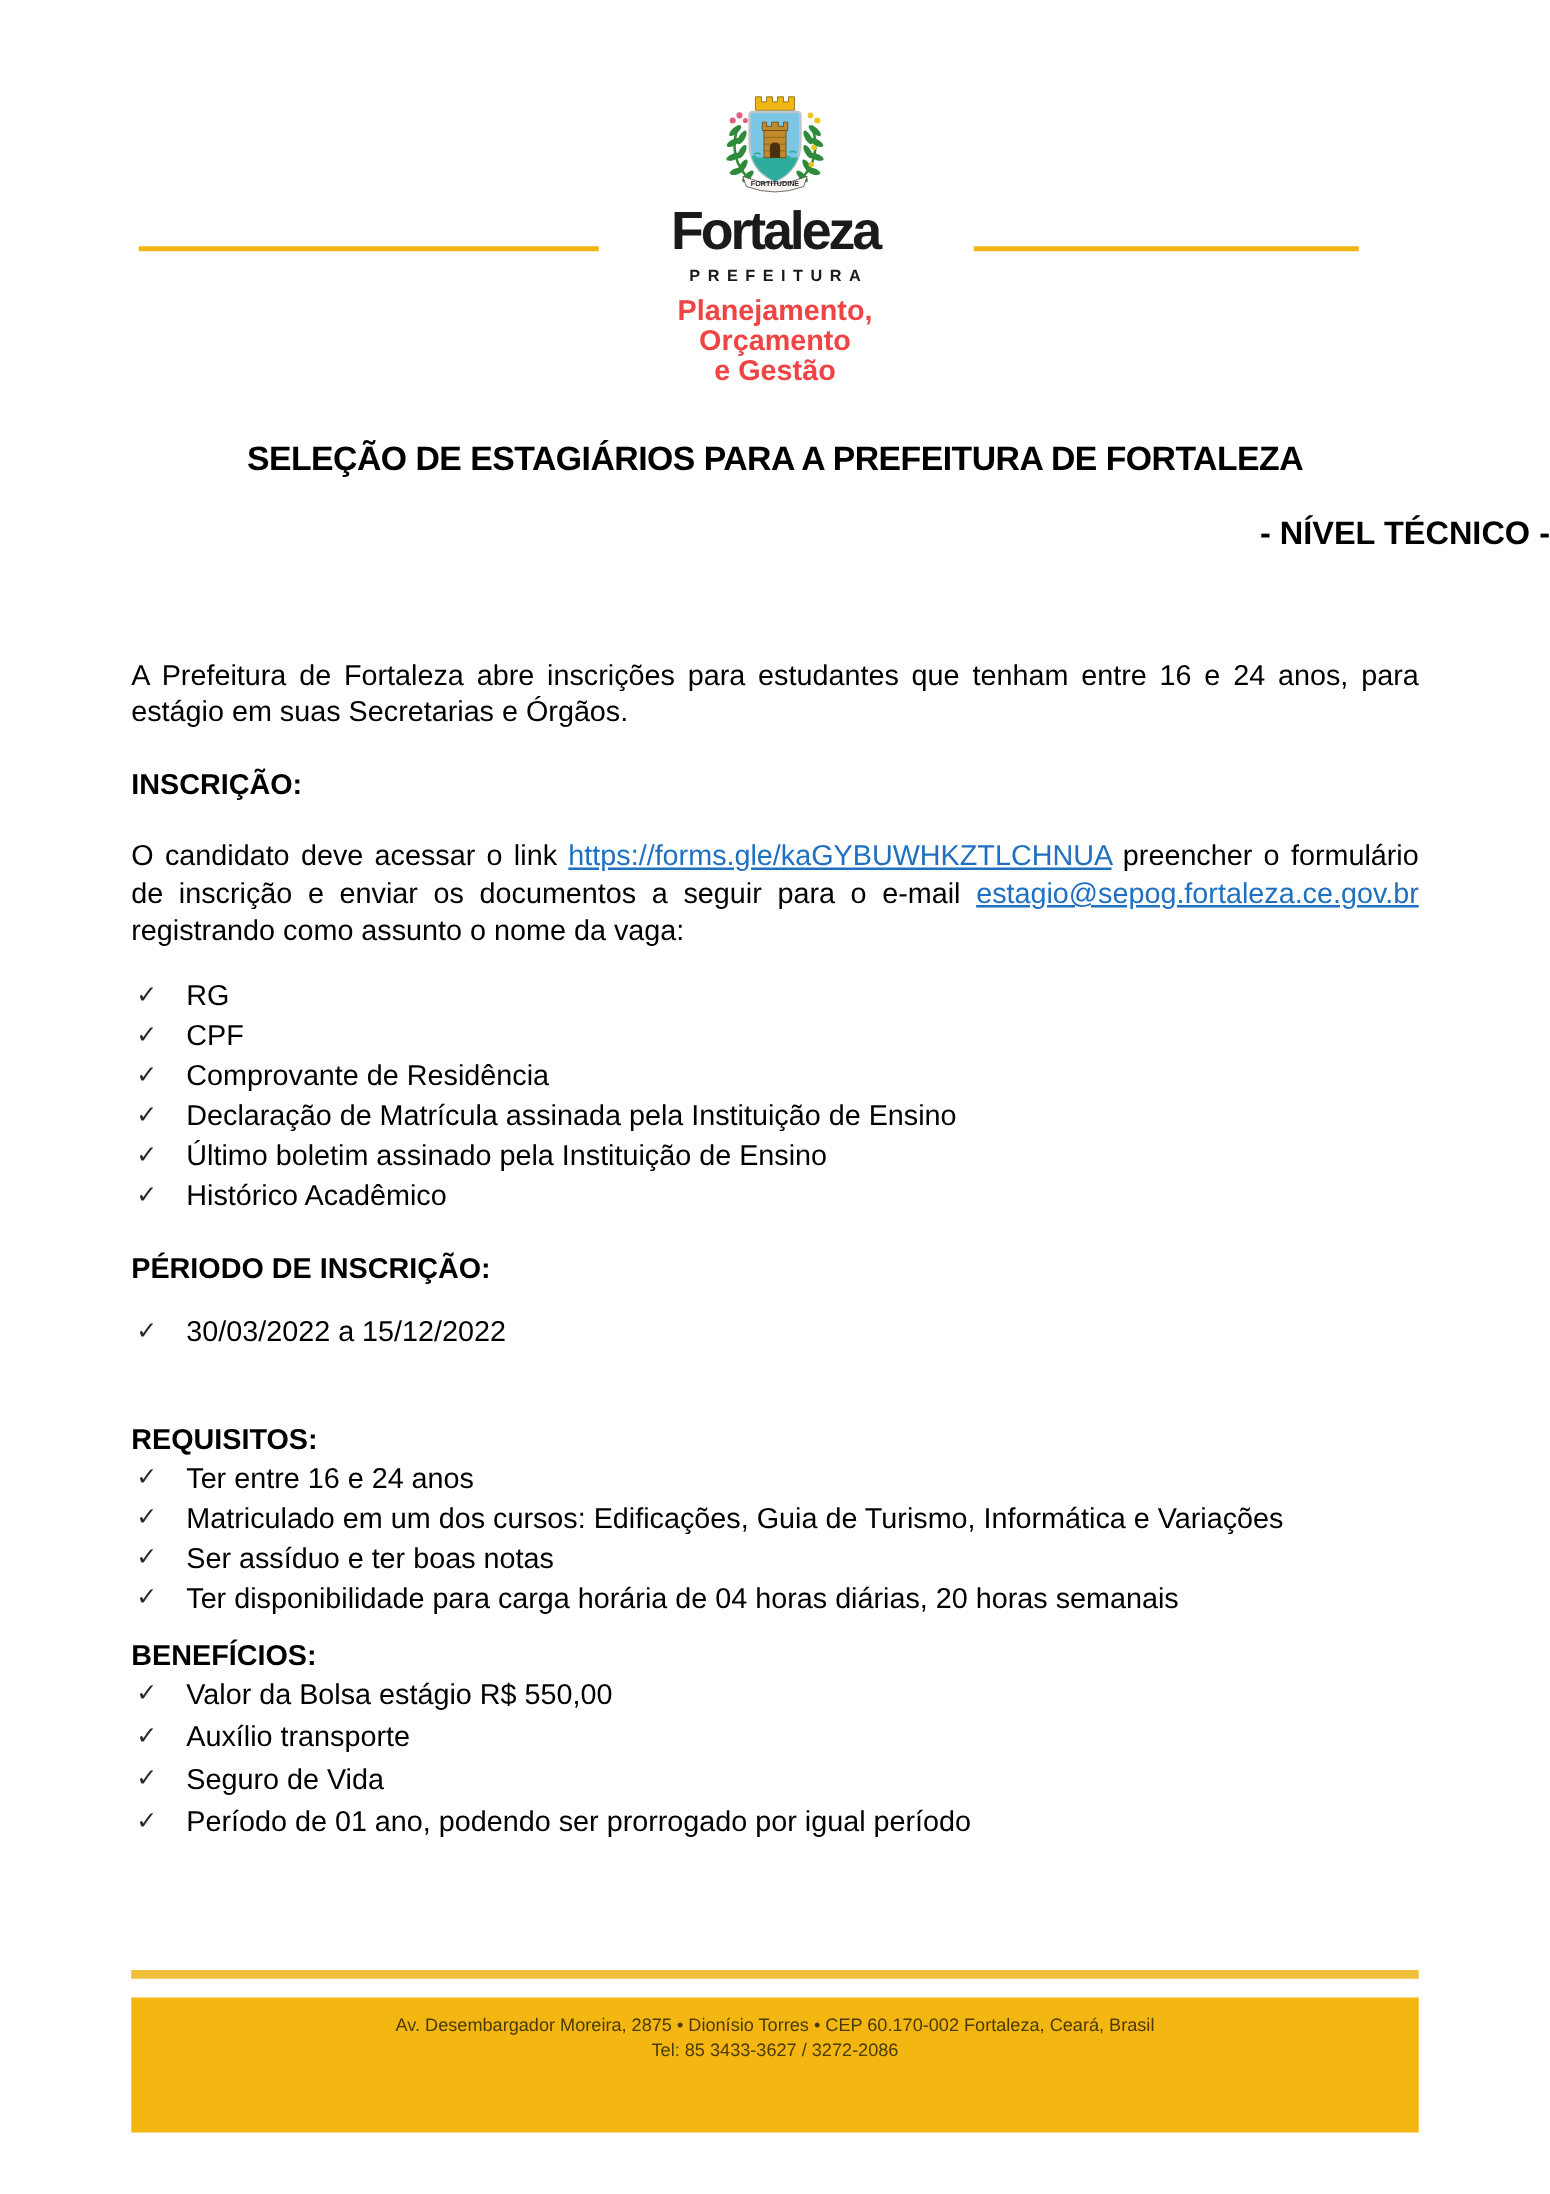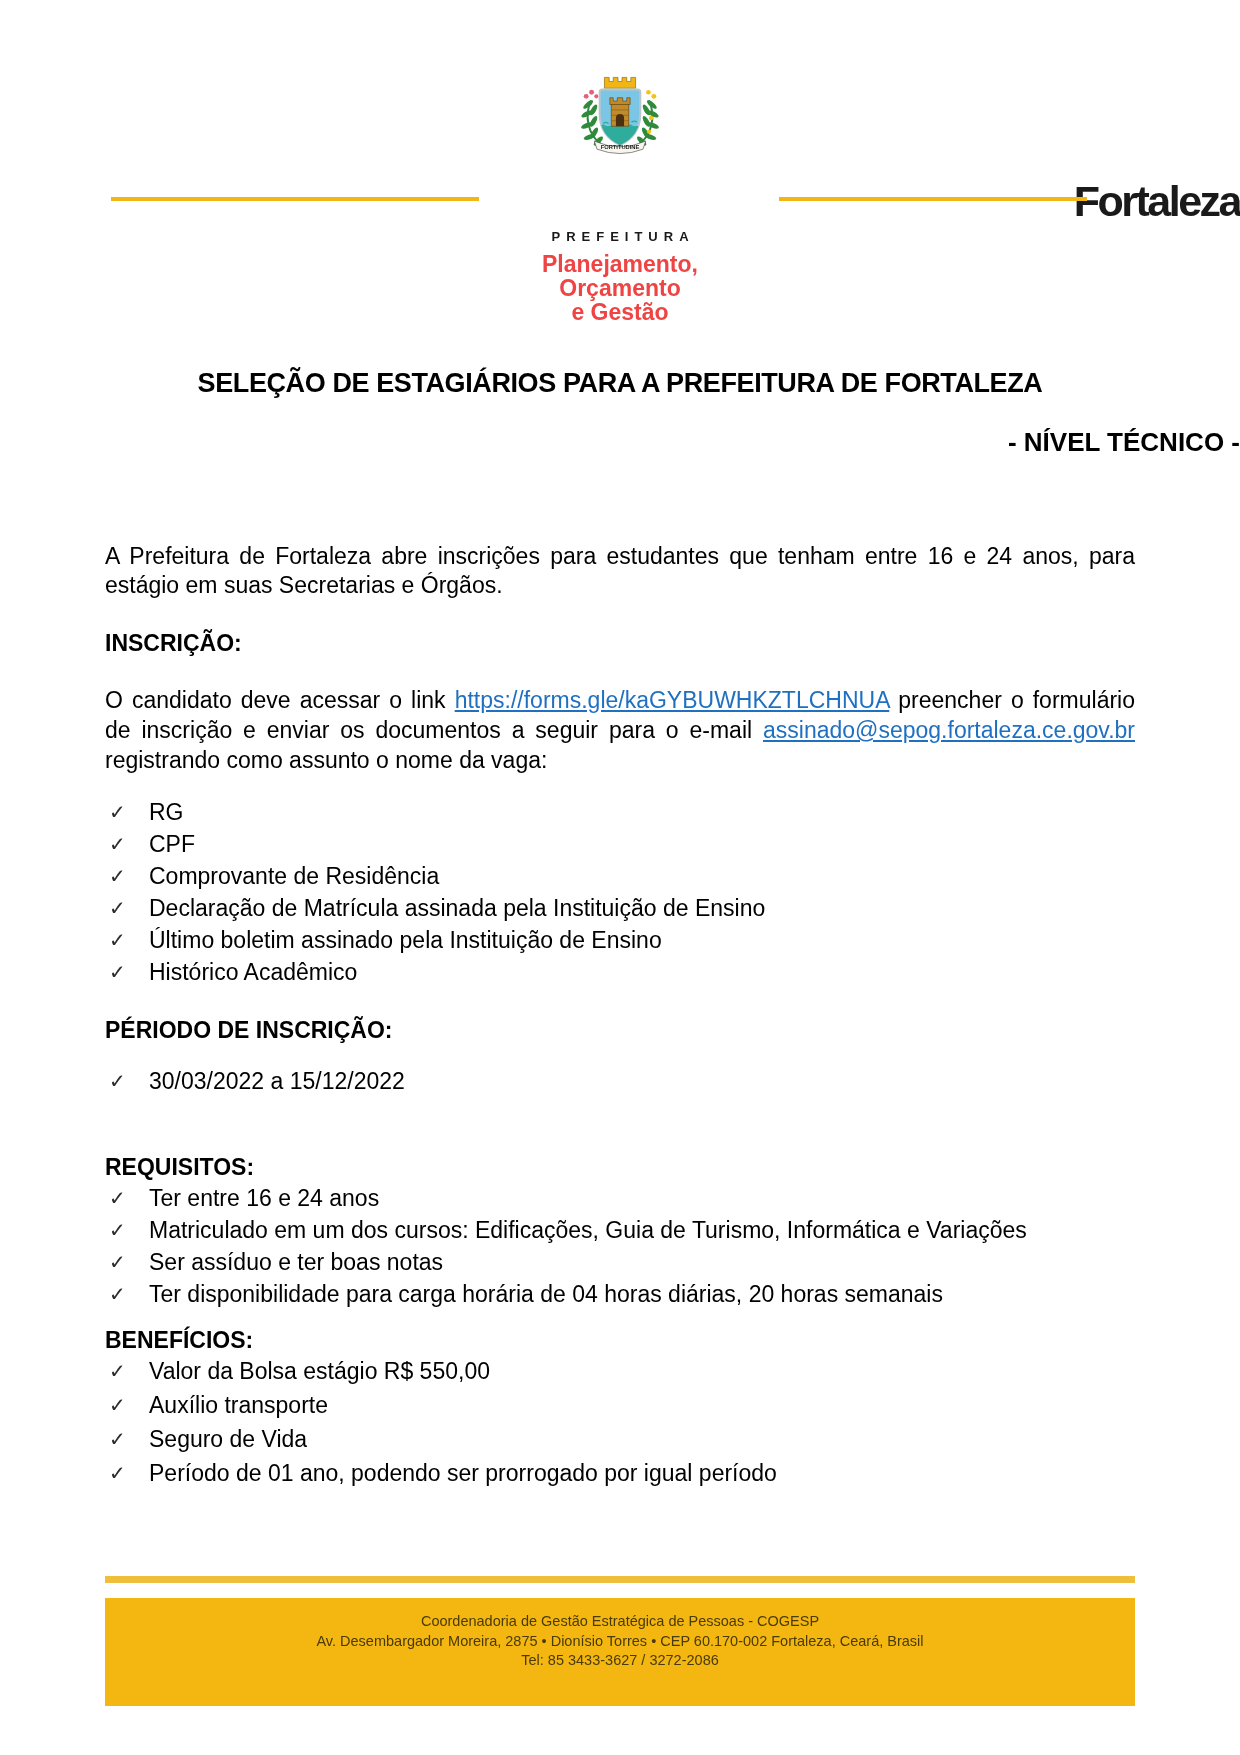--- a/index.html
+++ b/index.html
@@ -14,21 +14,21 @@
   
   .accent-line { position:absolute; top:197px; height:4px; background:#F2B614; }
   .accent-line.left  { left:111px; width:368px; }
   .accent-line.right { left:779px; width:308px; }
 
   
   .logo-block { padding-top:72px; text-align:center; }
   .crest { display:block; margin:0 auto; }
   .wordmark {
     font-size:43px; font-weight:bold; letter-spacing:-2.5px;
-    line-height:1; margin-top:20px; color:#1a1a1a;text-align:right;
+    line-height:1; margin-top:4px; color:#1a1a1a;
   }
   .prefeitura {
     font-size:13px; font-weight:bold; letter-spacing:6px; padding-left:6px;
     margin-top:6px; color:#1a1a1a;
   }
   .dept { margin-top:8px; font-weight:bold; font-size:23px; line-height:24px; color:#ef4444; }
 
   
   .doc-title { margin-top:44px; text-align:center; font-weight:bold; font-size:27px; letter-spacing:-0.4px; }
   .doc-subtitle { margin-top:28px; text-align:right; font-weight:bold; font-size:26px; }
@@ -145,21 +145,21 @@
 
   <div class="doc-title">SELEÇÃO DE ESTAGIÁRIOS PARA A PREFEITURA DE FORTALEZA</div>
   <div class="doc-subtitle">- NÍVEL TÉCNICO -</div>
 
   <div class="content">
 
     <p class="intro">A Prefeitura de Fortaleza abre inscrições para estudantes que tenham entre 16 e 24 anos, para estágio em suas Secretarias e Órgãos.</p>
 
     <h2 class="sec-heading">INSCRIÇÃO:</h2>
 
-    <p class="para"><span>O candidato deve acessar o link </span><a class="link" href="#">https://forms.gle/kaGYBUWHKZTLCHNUA</a><span> preencher o formulário de inscrição e enviar os documentos a seguir para o e-mail </span><a class="link" href="#">assinado@sepog.fortaleza.ce.gov.br</a><span> registrando como assunto o nome da vaga:</span></p>
+    <p class="para"><span>O candidato deve acessar o link </span><a class="link" href="#">https://forms.gle/kaGYBUWHKZTLCHNUA</a><span> preencher o formulário de inscrição e enviar os documentos a seguir para o e-mail </span><a class="link" href="#">estagio@sepog.fortaleza.ce.gov.br</a><span> registrando como assunto o nome da vaga:</span></p>
 
     <ul class="check-list">
 
         <li>
           <span class="check">✓</span>
           <span>RG</span>
         </li>
 
         <li>
           <span class="check">✓</span>
@@ -244,18 +244,17 @@
         <li>
           <span class="check">✓</span>
           <span>Período de 01 ano, podendo ser prorrogado por igual período</span>
         </li>
       </ul>
 
   </div>
 
   <div class="footer-thin-bar"></div>
   <div class="footer-block">
-    <div>Coordenadoria de Gestão Estratégica de Pessoas - COGESP</div>
     <div>Av. Desembargador Moreira, 2875 • Dionísio Torres • CEP 60.170-002 Fortaleza, Ceará, Brasil</div>
     <div>Tel: 85 3433-3627 / 3272-2086</div>
   </div>
 
 </div>
 
 </body></html>

